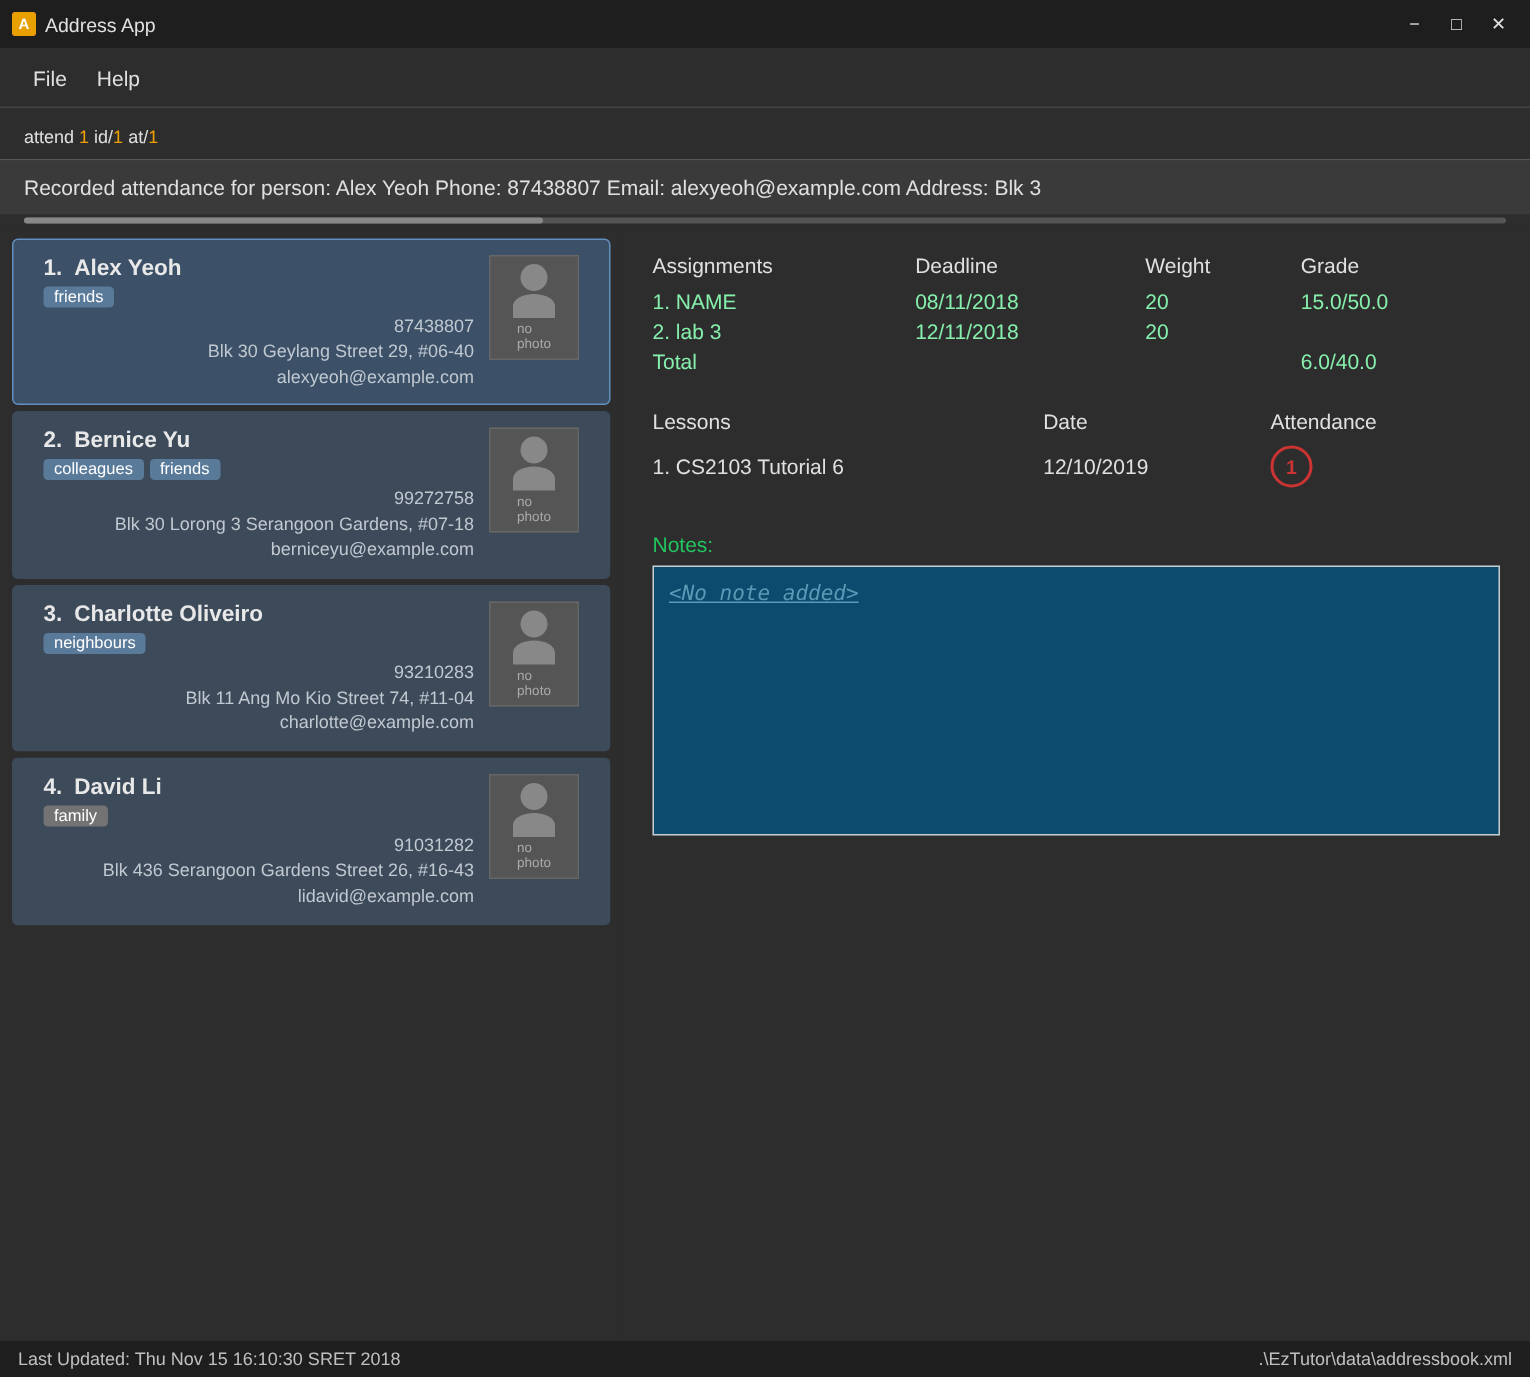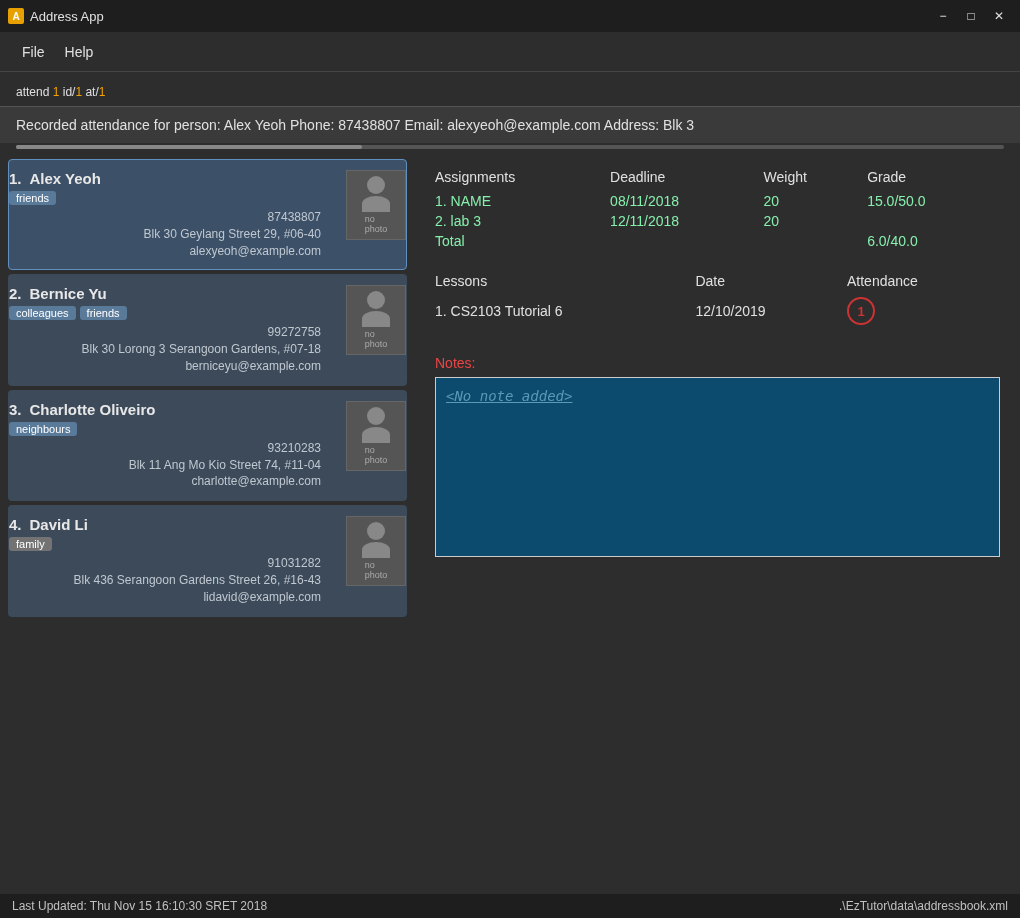--- a/index.html
+++ b/index.html
@@ -146,24 +146,24 @@
       flex-direction: column;
       gap: 4px;
     }
     .person-list::-webkit-scrollbar { width: 8px; }
     .person-list::-webkit-scrollbar-track { background: #2d2d2d; }
     .person-list::-webkit-scrollbar-thumb { background: #666; border-radius: 4px; }
 
     .person-card {
       background: #3c4a5a;
       border-radius: 4px;
-      padding: 10px 0;
+      padding: 10px 20px;
       display: flex;
       align-items: flex-start;
-      gap: 25px;
+      gap: 10px;
       cursor: pointer;
       border: 1px solid transparent;
     }
     .person-card.selected {
       background: #3c5068;
       border-color: #6090c0;
     }
 
     .person-info { flex: 1; }
     .person-name {
@@ -287,21 +287,21 @@
       justify-content: center;
       font-size: 13px;
       color: #cc3333;
       font-weight: bold;
     }
 
     
     .notes-section { margin-top: 8px; }
     .notes-label {
       font-size: 14px;
-      color: #ef4444;
+      color: #22c55e;
       margin-bottom: 6px;
     }
     .notes-area {
       width: 100%;
       height: 180px;
       background: #0c4a6e;
       border: 1px solid #ccc;
       padding: 10px;
       font-size: 14px;
       color: #5a9ab5;

